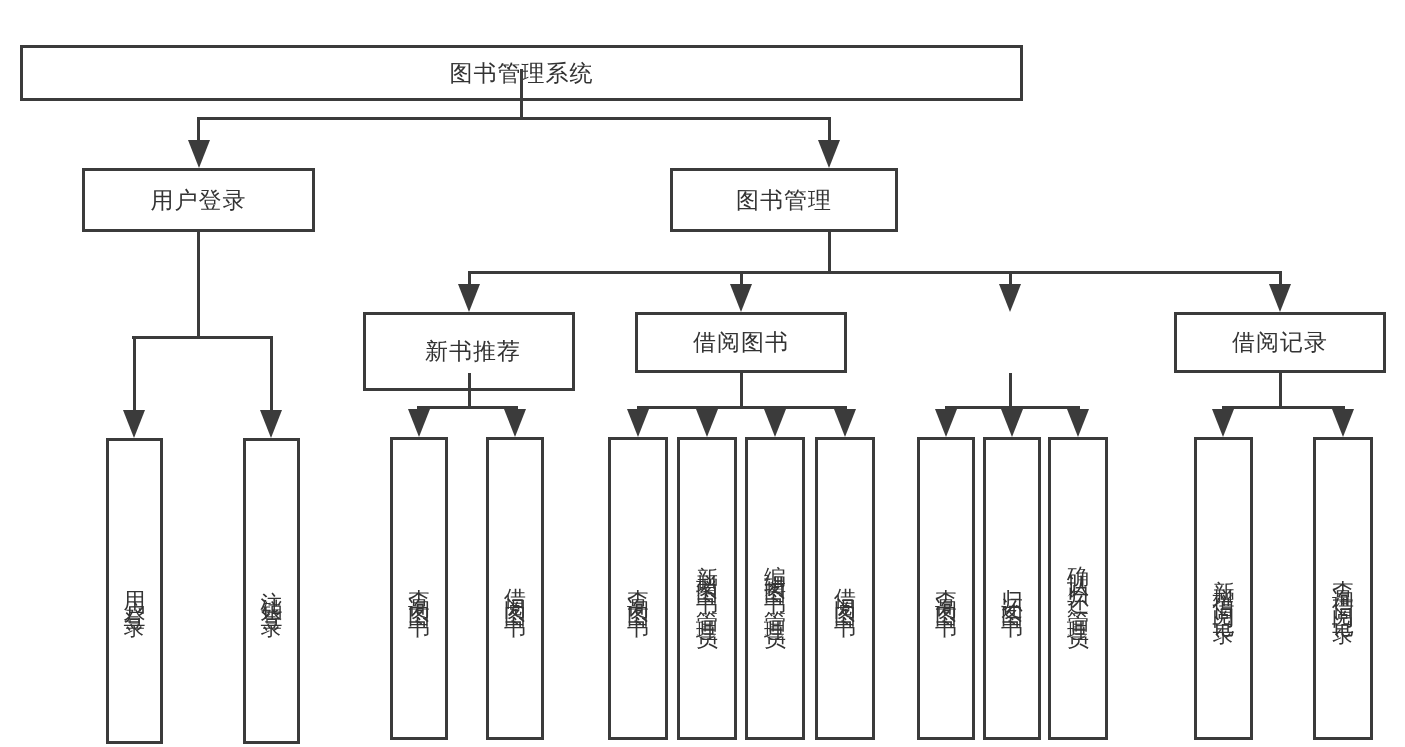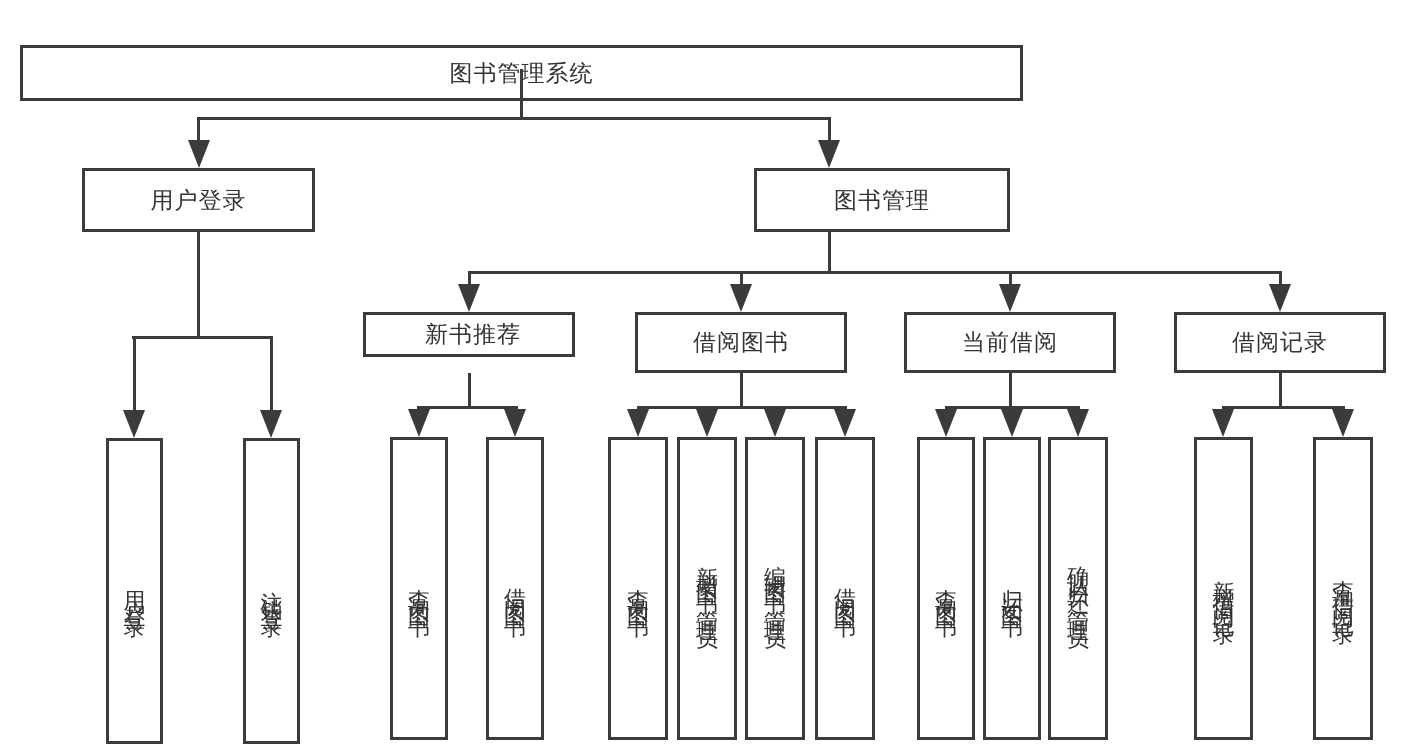--- a/index.html
+++ b/index.html
@@ -53,35 +53,32 @@
 <div class="canvas">
 
   <div class="hbox" style="left:20px;top:13px;width:1003px;height:56px;margin-top:32px;">
     <span>图书管理系统</span>
   </div>
 
   <div class="hbox" style="left:82px;top:168px;width:233px;height:64px;">
     <span>用户登录</span>
   </div>
 
-  <div class="hbox" style="left:754px;top:168px;width:256px;height:64px;">
+  <div class="hbox" style="left:670px;top:168px;width:228px;height:64px;">
     <span>图书管理</span>
   </div>
 
-  <div class="hbox" style="left:363px;top:312px;width:212px;height:45px;padding-left:8px;">
+  <div class="hbox" style="left:363px;top:312px;width:212px;height:79px;padding-left:8px;">
     <span>新书推荐</span>
   </div>
 
   <div class="hbox" style="left:635px;top:312px;width:212px;height:61px;">
     <span>借阅图书</span>
   </div>
 
-  <div class="hbox" style="left:904px;top:312px;width:212px;height:61px;">
-    <span>当前借阅</span>
-  </div>
 
   <div class="hbox" style="left:1174px;top:312px;width:212px;height:61px;">
     <span>借阅记录</span>
   </div>
 
   <div class="vbox" style="left:106px;top:438px;width:57px;height:306px;">
     <span class="vtext">用户登录</span>
   </div>
   <div class="vbox" style="left:243px;top:438px;width:57px;height:306px;">
     <span class="vtext">注销登录</span>

